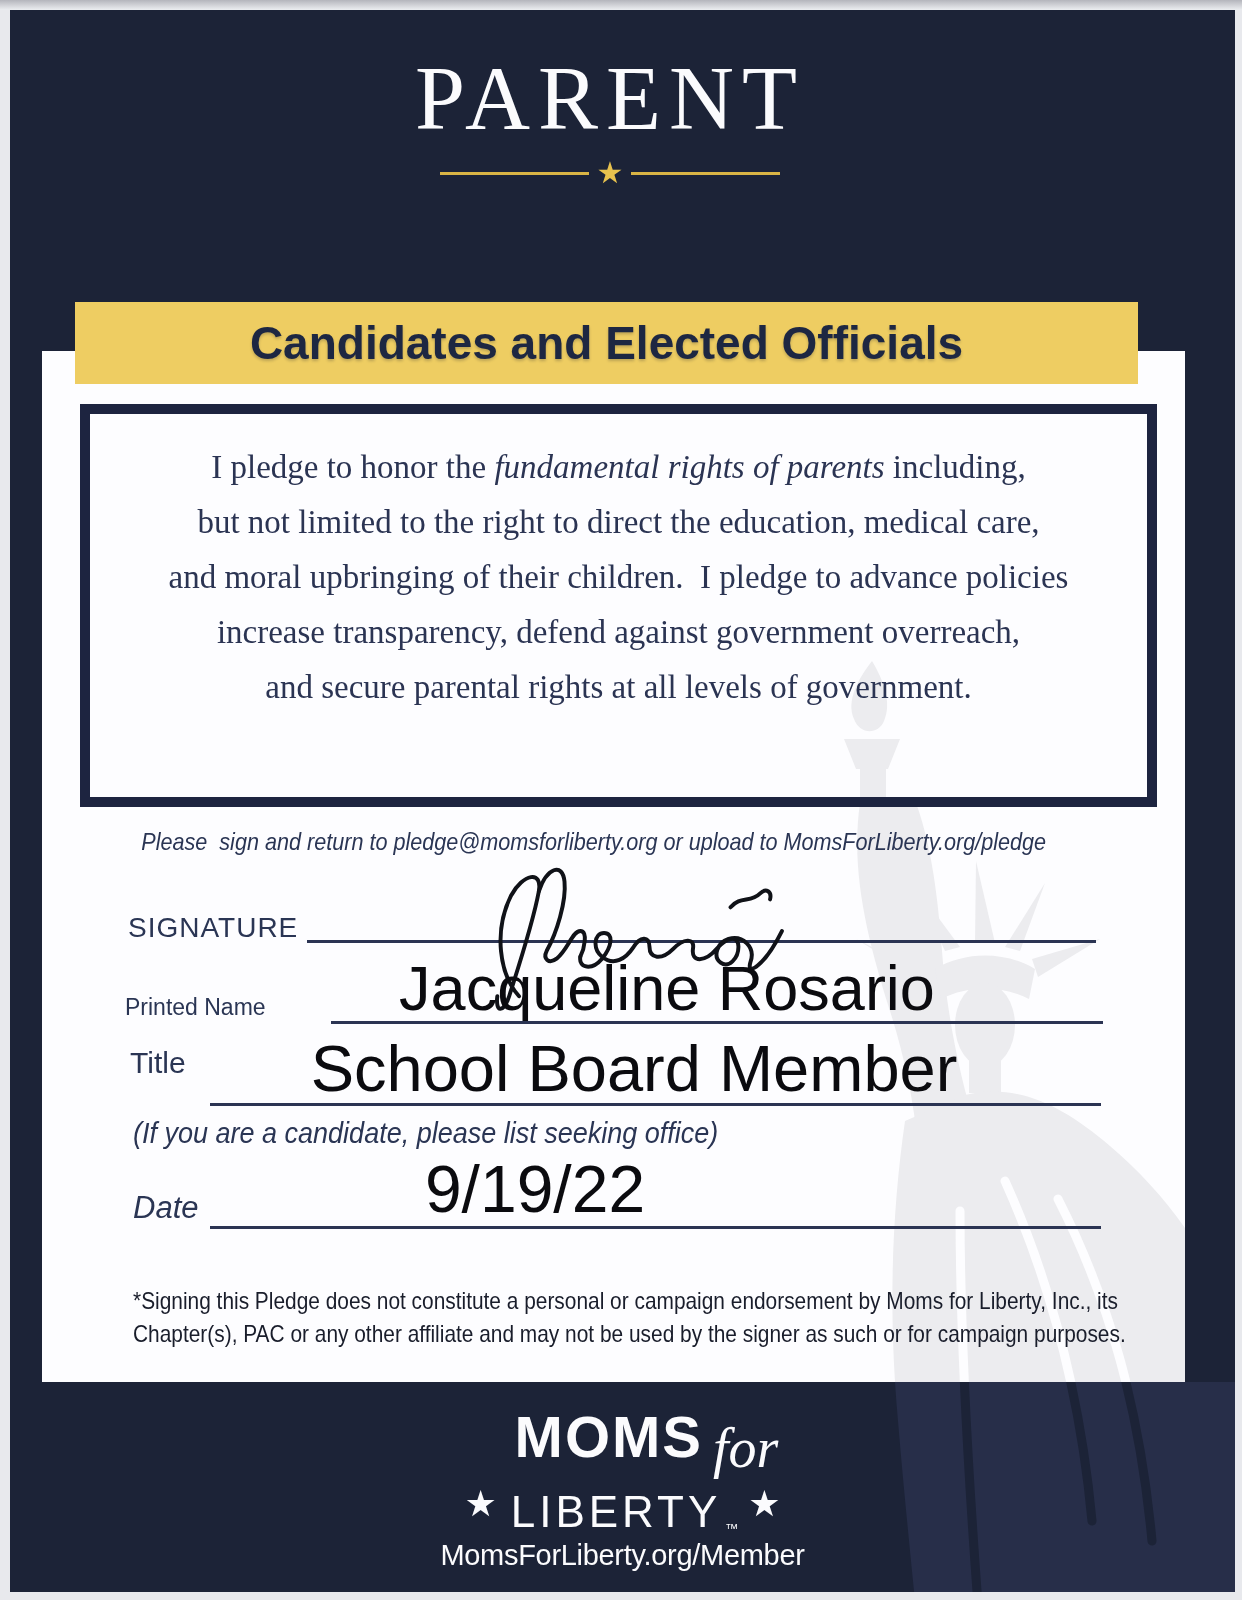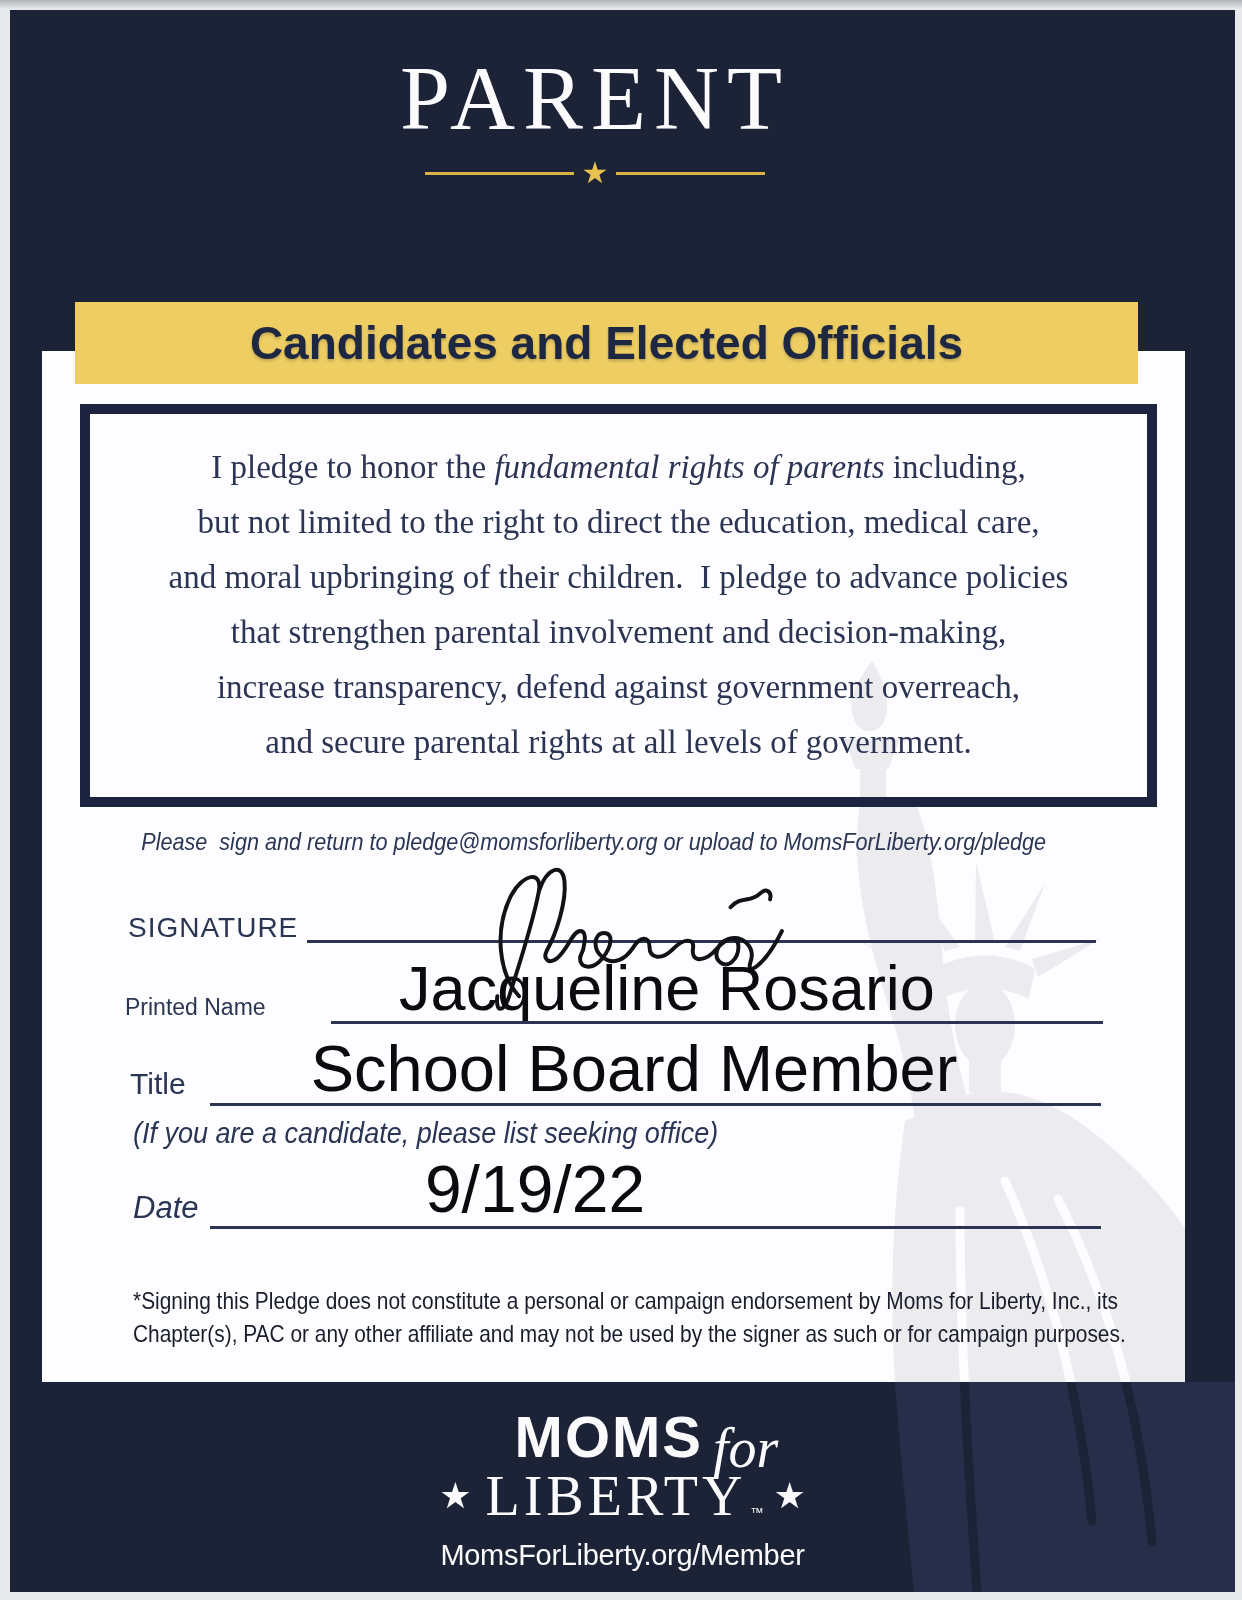--- a/index.html
+++ b/index.html
@@ -3,21 +3,21 @@
 <meta charset="utf-8">
 <style>
   html,body{margin:0;padding:0;background:#cfd0d6;}
   .canvas{position:relative;width:1242px;height:1600px;background:#e8e9ed;overflow:hidden;
           font-family:"Liberation Sans",sans-serif;}
   .top-edge{position:absolute;left:0;top:0;width:1242px;height:10px;
             background:linear-gradient(#b4b5bc,#eceef1);}
   .doc{position:absolute;left:10px;top:10px;width:1225px;height:1582px;background:#1c2337;}
 
   
-  .header{position:absolute;left:0;top:44px;width:1170px;text-align:center;color:#fbfbfd;}
+  .header{position:absolute;left:15px;top:44px;width:1170px;text-align:center;color:#fbfbfd;}
   .parent{font-family:"Liberation Serif",serif;font-size:90px;line-height:1;
           letter-spacing:8px;font-weight:400;}
   .divider{display:flex;align-items:center;justify-content:center;margin:14px auto 0 auto;width:340px;}
   .dline{flex:1;height:3px;background:#d9b445;}
   .dstar{color:#e8c24e;font-size:30px;line-height:1;padding:0 8px;}
   .pledge-t{margin-top:4px;}
   .pledge-big{display:inline-block;transform:scaleX(.84);font-size:94px;line-height:1;
               font-weight:bold;letter-spacing:2px;}
 
   
@@ -42,21 +42,21 @@
          color:#2b3453;white-space:pre-wrap;}
   .pline em{font-style:italic;}
 
   .instruction-wrap{position:absolute;left:-20px;top:477px;width:1143px;text-align:center;}
   .instruction{display:inline-block;transform:scaleX(.9);font-style:italic;font-size:24px;
                color:#2a3554;white-space:pre-wrap;}
 
   .lbl{position:absolute;color:#2a3554;line-height:1;}
   .sig-lbl{left:86px;top:563px;font-size:28px;letter-spacing:1px;}
   .pn-lbl{left:83px;top:645px;font-size:23px;}
-  .ti-lbl{left:88px;top:718px;font-size:30px;}
+  .ti-lbl{left:88px;top:697px;font-size:30px;}
   .dt-lbl{left:91px;top:841px;font-size:31px;font-style:italic;}
 
   .fline{position:absolute;height:3px;background:#2b3453;}
   .sig-line{left:265px;top:589px;width:789px;}
   .pn-line{left:289px;top:670px;width:772px;}
   .ti-line{left:168px;top:752px;width:891px;}
   .dt-line{left:168px;top:875px;width:891px;}
 
   .val{position:absolute;color:#0b0b0f;text-align:center;white-space:nowrap;}
   .pn-val{left:190px;top:606px;width:870px;font-size:63px;line-height:63px;}
@@ -75,22 +75,22 @@
   
   .footer{position:absolute;left:0;top:1372px;width:1225px;height:210px;background:#1c2337;
           overflow:hidden;text-align:center;color:#fbfbfd;}
   .lrow1{position:absolute;left:0;top:26px;width:100%;line-height:58px;z-index:3;padding-left:24px;}
   .moms{font-size:58px;font-weight:bold;letter-spacing:2px;}
   .for{font-family:"Liberation Serif",serif;font-style:italic;font-size:56px;position:relative;
        top:10px;margin-left:10px;}
   .lrow2{position:absolute;left:0;top:84px;width:100%;display:flex;align-items:center;
          justify-content:center;z-index:2;}
   .lstar{font-size:36px;line-height:36px;}
-  .liberty{font-family:Liberation Serif, serif;font-size:56px;line-height:60px;letter-spacing:4px;
-           margin:0 10px 0 14px;}
+  .liberty{font-family:Liberation Sans, sans-serif;font-size:44px;line-height:60px;letter-spacing:4px;
+           margin:16px 10px 0 14px;}
   .tm{font-size:13px;align-self:flex-end;margin:0 10px 6px -6px;}
   .url{position:absolute;left:0;top:158px;width:100%;font-size:29px;letter-spacing:-0.3px;
        line-height:30px;}
 </style>
 </head>
 <body>
 
 <div class="canvas">
   <div class="top-edge"></div>
 
@@ -127,21 +127,20 @@
         <path d="M125,470 C112,560 108,660 118,770 C128,890 140,990 148,1090 L472,1090 L472,740 C450,630 400,555 330,495 C280,452 235,432 185,444 Z"></path>
         <path class="fold" d="M225,530 C270,630 300,740 312,870"></path>
         <path class="fold" d="M278,548 C330,650 360,760 372,890"></path>
         <path class="fold" d="M180,560 C180,700 190,850 200,980"></path>
       </svg>
 
       <div class="pbox">
         <p class="pline"><span>I pledge to honor the </span><em>fundamental rights of parents</em><span> including,</span></p>
         <p class="pline">but not limited to the right to direct the education, medical care,</p>
         <p class="pline">and moral upbringing of their children.  I pledge to advance policies</p>
-        <p class="pline">that strengthen parental involvement and decision-making,</p>
         <p class="pline">increase transparency, defend against government overreach,</p>
         <p class="pline">and secure parental rights at all levels of government.</p>
       </div>
 
       <div class="instruction-wrap">
         <span class="instruction">Please  sign and return to pledge@momsforliberty.org or upload to MomsForLiberty.org/pledge</span>
       </div>
 
       <div class="lbl sig-lbl">SIGNATURE</div>
       <div class="fline sig-line"></div>

